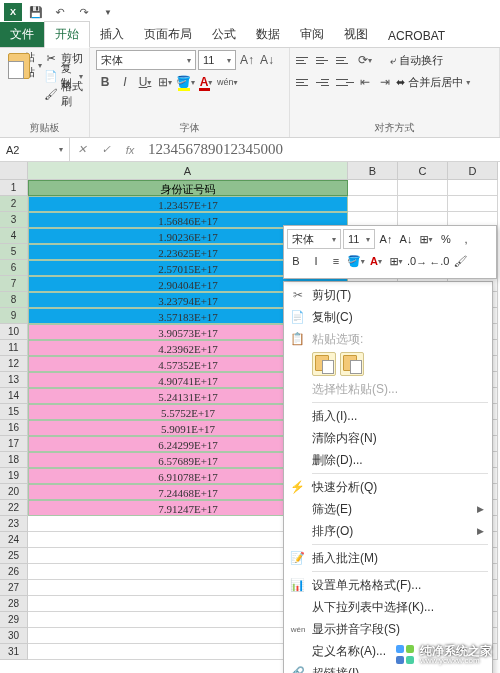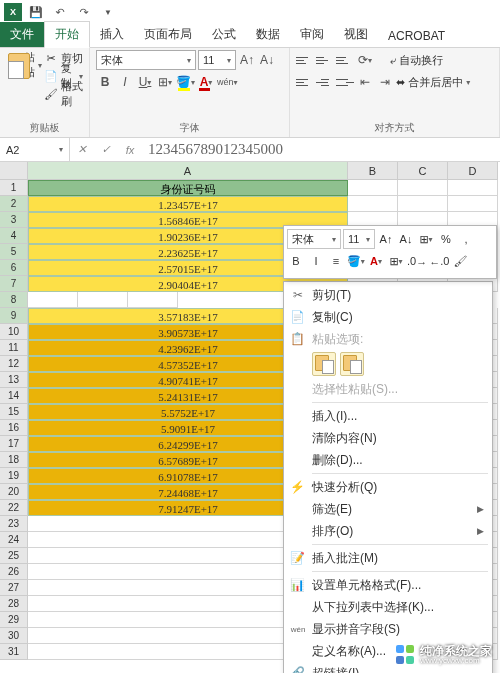--- a/index.html
+++ b/index.html
@@ -60,22 +60,22 @@
   .col-A { width: 320px; background: #d4e8d4; }
   .col-h.sel { background: #d4e8d4; }
   .col-oth { width: 50px; }
   .row { display: flex; height: 16px; }
   .row-h { width: 28px; background: #e6e6e6; border-right: 1px solid #ccc; border-bottom: 1px solid #ccc; text-align: center; font-size: 10px; line-height: 16px; }
   .row-h.sel { background: #c8dfc8; }
   .cell { border-right: 1px solid #d4d4d4; border-bottom: 1px solid #d4d4d4; font-size: 11px; line-height: 16px; padding: 0 4px; overflow: hidden; white-space: nowrap; }
   .cell.A { width: 320px; text-align: center; font-family: "SimSun", serif; }
   .cell.oth { width: 50px; }
   .cell.header-cell { background: #8fc08f; color: #000; border: 1px solid #5a9a5a; }
-  .cell.data-cell { background: #eab308; border: 1px solid #a8c8a8; }
-  .cell.selected { background: #fde047; }
+  .cell.data-cell { background: #f9a8d4; border: 1px solid #a8c8a8; }
+  .cell.selected { background: #0ea5e9; }
   
   
   .ctx { position: absolute; left: 283px; top: 225px; width: 210px; background: #fff; border: 1px solid #b5b5b5; box-shadow: 2px 2px 6px rgba(0,0,0,.2); z-index: 100; padding: 2px 0; }
   .mini-toolbar { position: absolute; left: 283px; top: 225px; width: 214px; height: 54px; background: #fff; border: 1px solid #b5b5b5; box-shadow: 2px 2px 6px rgba(0,0,0,.2); z-index: 101; padding: 3px; }
   .mini-toolbar { top: 225px; }
   .ctx { top: 281px; }
   .mini-row { display: flex; gap: 2px; align-items: center; margin-bottom: 2px; }
   .mini-sel { height: 20px; border: 1px solid #c5c5c5; display: flex; align-items: center; justify-content: space-between; padding: 0 4px; font-size: 11px; }
   .mini-btn { min-width: 18px; height: 20px; display: flex; align-items: center; justify-content: center; }
   .color-btn { position: relative; }
@@ -306,20 +306,21 @@
       </div>
       <div class="row">
         <div class="row-h sel">7</div>
         <div class="cell A data-cell selected">2.90404E+17</div>
         <div class="cell oth"></div>
         <div class="cell oth"></div>
         <div class="cell oth"></div>
       </div>
       <div class="row">
         <div class="row-h sel">8</div>
+        <div class="cell A data-cell selected">3.23794E+17</div>
         <div class="cell oth"></div>
         <div class="cell oth"></div>
         <div class="cell oth"></div>
       </div>
       <div class="row">
         <div class="row-h sel">9</div>
         <div class="cell A data-cell selected">3.57183E+17</div>
         <div class="cell oth"></div>
         <div class="cell oth"></div>
         <div class="cell oth"></div>

